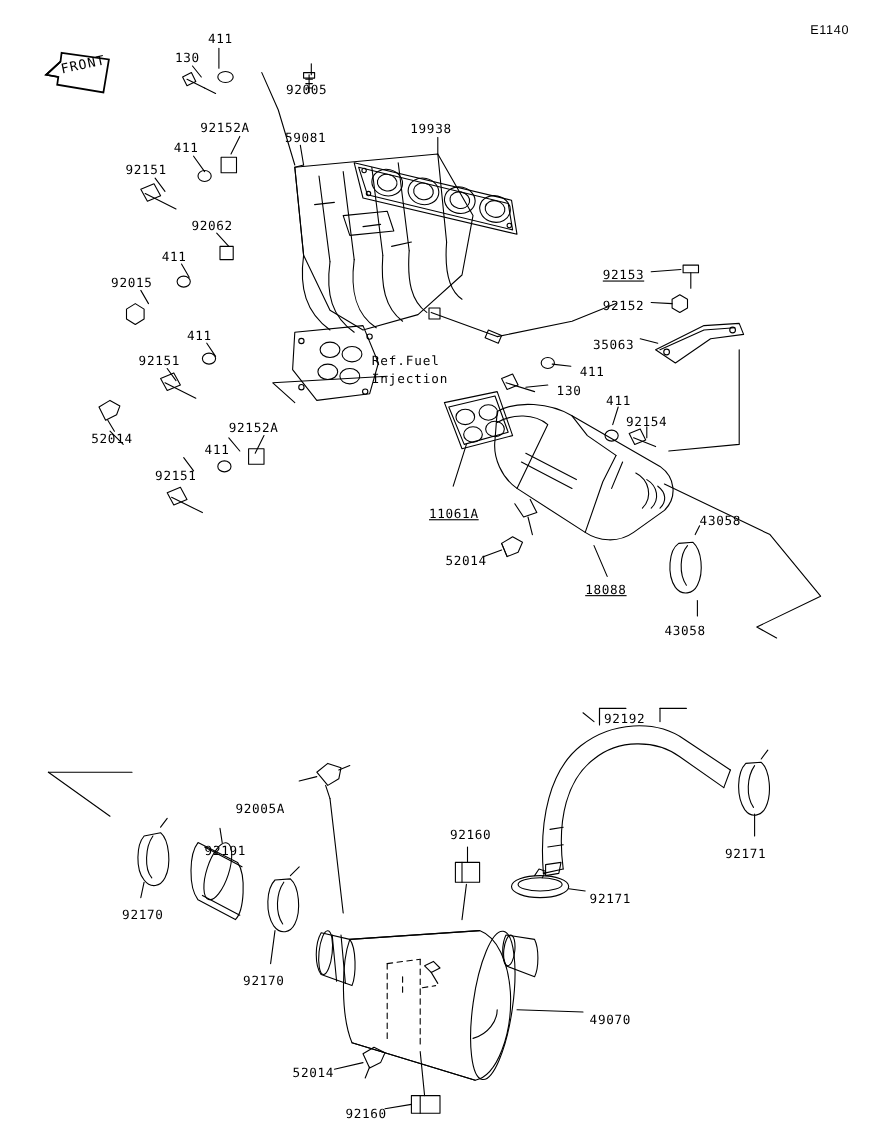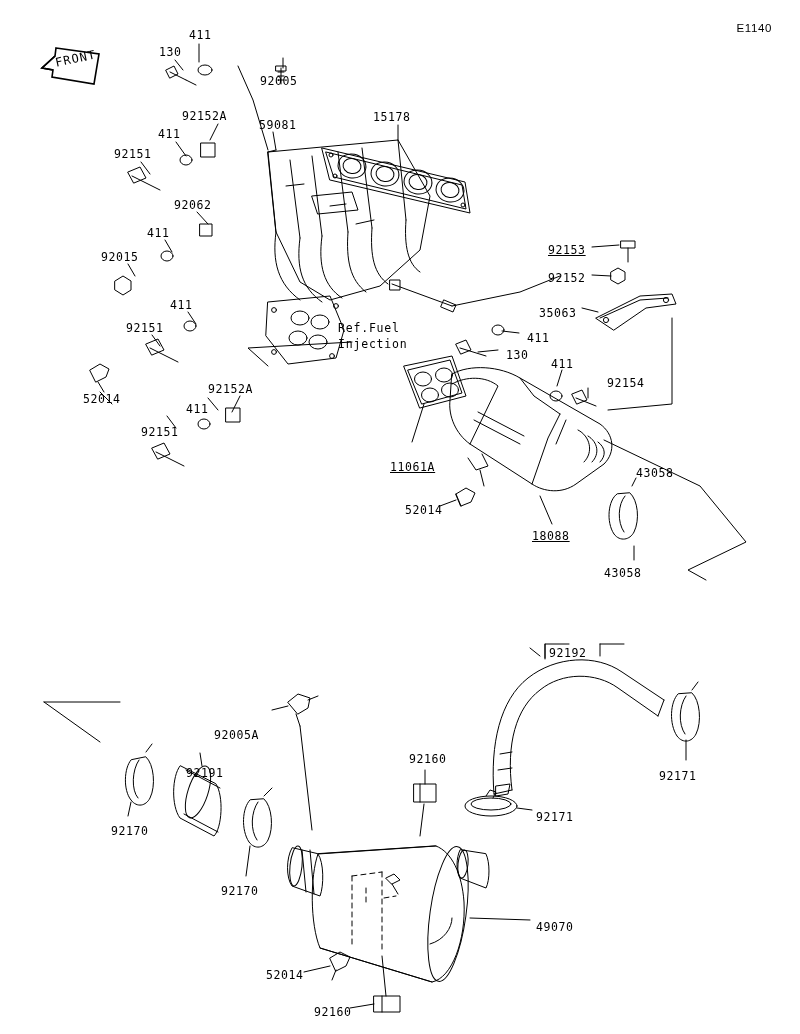--- a/index.html
+++ b/index.html
@@ -346,37 +346,37 @@
 
       <path d="M470,918 L530,920"></path>
 
       <path d="M540,656 L530,648"></path>
     </g>
   </svg>
 
   <div class="lbl" style="left:189px; top:28px;">411</div>
   <div class="lbl" style="left:159px; top:45px;">130</div>
   <div class="lbl" style="left:260px; top:43px;margin-top:31px;">92005</div>
-  <div class="lbl" style="left:373px; top:110px;">15178</div>
+  <div class="lbl" style="left:373px; top:110px;">19938</div>
   <div class="lbl" style="left:182px; top:109px;">92152A</div>
   <div class="lbl" style="left:259px; top:118px;">59081</div>
   <div class="lbl" style="left:158px; top:127px;">411</div>
   <div class="lbl" style="left:114px; top:147px;">92151</div>
   <div class="lbl" style="left:174px; top:198px;">92062</div>
   <div class="lbl" style="left:147px; top:226px;">411</div>
   <div class="lbl" style="left:101px; top:250px;">92015</div>
   <div class="lbl" style="left:548px; top:243px;text-decoration:underline;">92153</div>
   <div class="lbl" style="left:548px; top:271px;">92152</div>
   <div class="lbl" style="left:539px; top:306px;">35063</div>
   <div class="lbl" style="left:170px; top:298px;">411</div>
   <div class="lbl" style="left:126px; top:321px;">92151</div>
   <div class="lbl" style="left:527px; top:331px;">411</div>
   <div class="lbl" style="left:506px; top:348px;">130</div>
   <div class="lbl" style="left:551px; top:357px;">411</div>
-  <div class="lbl" style="left:569px; top:376px;margin-left:38px;">92154</div>
+  <div class="lbl" style="left:569px; top:376px;">92154</div>
   <div class="lbl" style="left:83px; top:392px;">52014</div>
   <div class="lbl" style="left:208px; top:382px;">92152A</div>
   <div class="lbl" style="left:186px; top:402px;">411</div>
   <div class="lbl" style="left:141px; top:425px;">92151</div>
   <div class="lbl" style="left:390px; top:460px;text-decoration:underline;">11061A</div>
   <div class="lbl" style="left:636px; top:466px;">43058</div>
   <div class="lbl" style="left:405px; top:503px;">52014</div>
   <div class="lbl" style="left:532px; top:529px;text-decoration:underline;">18088</div>
   <div class="lbl" style="left:604px; top:566px;">43058</div>
 

